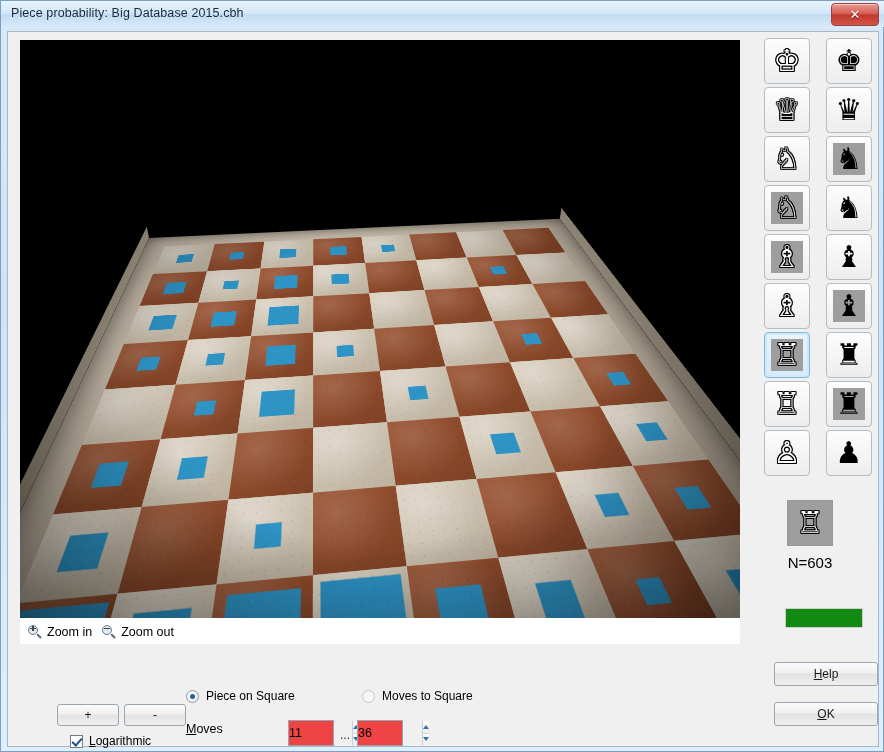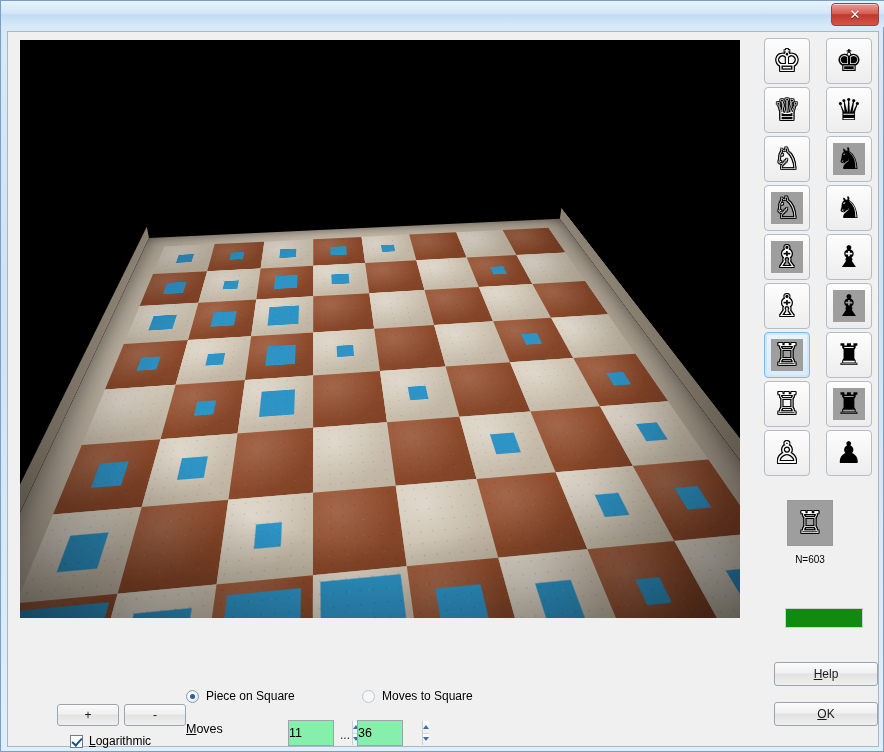--- a/index.html
+++ b/index.html
@@ -111,21 +111,21 @@
   #radio-time{left:166px;top:41px;}
   #radio-moves{left:342px;top:41px;}
   .radio{width:13px;height:13px;border-radius:50%;box-sizing:border-box;flex:none;position:relative;
          border:1px solid #8d9aa6;background:radial-gradient(circle at 35% 32%,#fff,#dfe5eb);}
   .radio.on::after{content:"";position:absolute;left:3px;top:3px;width:5px;height:5px;border-radius:50%;
          background:#2b5f92;}
   .radio.off{border-color:#c0c8d0;background:#f4f6f8;}
 
   #moves-label{position:absolute;left:166px;top:74px;font-size:12.5px;}
   #moves-label u{text-decoration:underline;}
-  .spin{position:absolute;width:46px;height:26px;border:1px solid #9aa5b0;background:#86efac;
+  .spin{position:absolute;width:46px;height:26px;border:1px solid #9aa5b0;background:#ef4444;
         box-sizing:border-box;display:flex;align-items:center;gap:48px;}
   .spin .val{flex:1;text-align:center;font-size:12.5px;padding-right:2px;}
   .spin .arrows{width:15px;height:100%;border-left:1px solid #c8ced4;
         display:flex;flex-direction:column;box-sizing:border-box;}
   .spin .arr{flex:1;display:flex;align-items:center;justify-content:center;cursor:pointer;
         background:linear-gradient(180deg,#fcfcfc,#eceff1);}
   .spin .arr:first-child{border-bottom:1px solid #d6dbe0;}
   .tri-up{width:0;height:0;border-left:3.5px solid transparent;border-right:3.5px solid transparent;
         border-bottom:4px solid #3c6fa3;}
   .tri-down{width:0;height:0;border-left:3.5px solid transparent;border-right:3.5px solid transparent;
@@ -148,34 +148,35 @@
         -1px 0 0 #000,1px 0 0 #000,0 -1px 0 #000,0 1px 0 #000,
         -1px -1px 0 #000,1px -1px 0 #000,-1px 1px 0 #000,1px 1px 0 #000;}
   .pbtn .glyph.b{color:#000000;}
 
   #sel-piece{position:absolute;left:35px;top:468px;width:46px;height:46px;
         border:1px solid #999;box-sizing:border-box;background:#9e9e9e;
         display:flex;align-items:center;justify-content:center;}
   #sel-piece .glyph{font-size:30px;line-height:1;color:#fff;text-shadow:
         -1px 0 0 #000,1px 0 0 #000,0 -1px 0 #000,0 1px 0 #000,
         -1px -1px 0 #000,1px -1px 0 #000,-1px 1px 0 #000,1px 1px 0 #000;}
-  #ncount{position:absolute;left:0;top:522px;width:116px;text-align:center;font-size:10px;}
+  #ncount{position:absolute;left:0;top:522px;width:116px;text-align:center;font-size:15px;}
   #progress{position:absolute;left:33px;top:576px;width:78px;height:20px;background:#e6e6e6;
         border:1px solid #cfcfcf;box-sizing:border-box;}
   #progress .fill{height:100%;background:#128a12;}
   #help-btn{position:absolute;left:22px;top:630px;width:104px;height:24px;}
   #ok-btn{position:absolute;left:22px;top:670px;width:104px;height:24px;}
   .mn{text-decoration:underline;}
 </style>
 </head>
 <body>
 
 <div id="window">
 
   <div id="titlebar">
+    <div id="title-text">Piece probability: Big Database 2015.cbh</div>
     <div id="close-btn">
       <span>✕</span>
     </div>
   </div>
 
   <div id="client">
 
     <div id="viewport">
       <div id="scene">
         <div id="board-wrap">
@@ -469,20 +470,39 @@
                 <div class="bar" style="width: 17.26px; height: 17.26px; margin-left: -8.63px; margin-bottom: -8.63px; transform: translateZ(6.15px);">
                   <div class="face f-top" style="width: 17.26px; height: 17.26px;"></div>
                 </div>
               </div>
             </div>
         </div>
       </div>
       <div id="vignette"></div>
     </div>
 
+    <div id="zoombar">
+      <div class="zlink">
+        <span class="magnifier">
+          <span class="lens"></span>
+            <span class="pm"></span>
+            <span class="pmv"></span>
+            <span class="handle"></span>
+        </span>
+        <span>Zoom in</span>
+      </div>
+      <div class="zlink">
+        <span class="magnifier">
+          <span class="lens"></span>
+            <span class="pm"></span>
+            <span class="handle"></span>
+        </span>
+        <span>Zoom out</span>
+      </div>
+    </div>
 
     <div id="controls">
 
       <div class="winbtn" id="plus-btn">
         <span>+</span>
       </div>
       <div class="winbtn" id="minus-btn">
         <span>-</span>
       </div>
 

